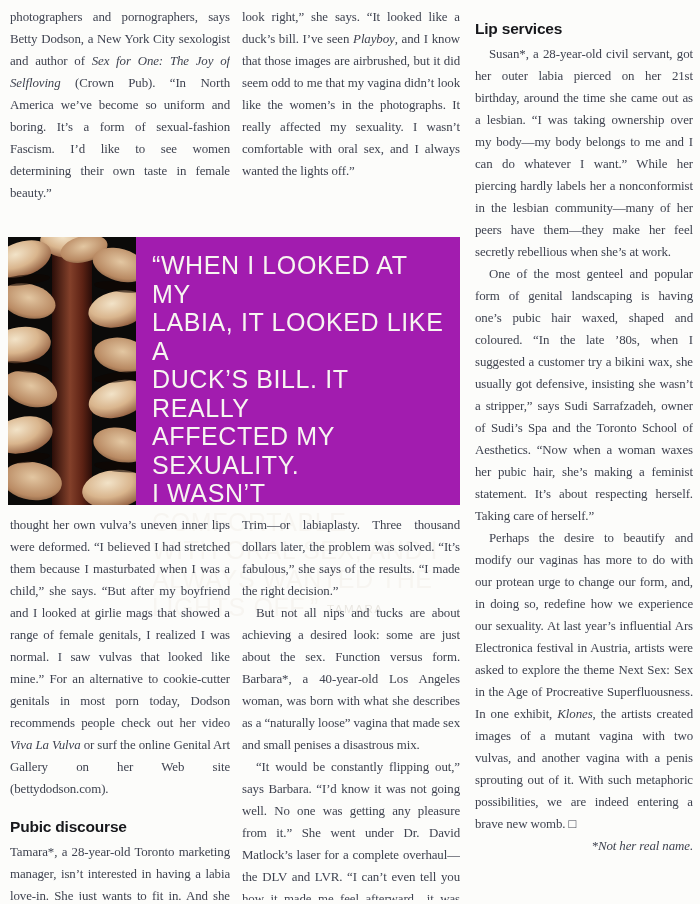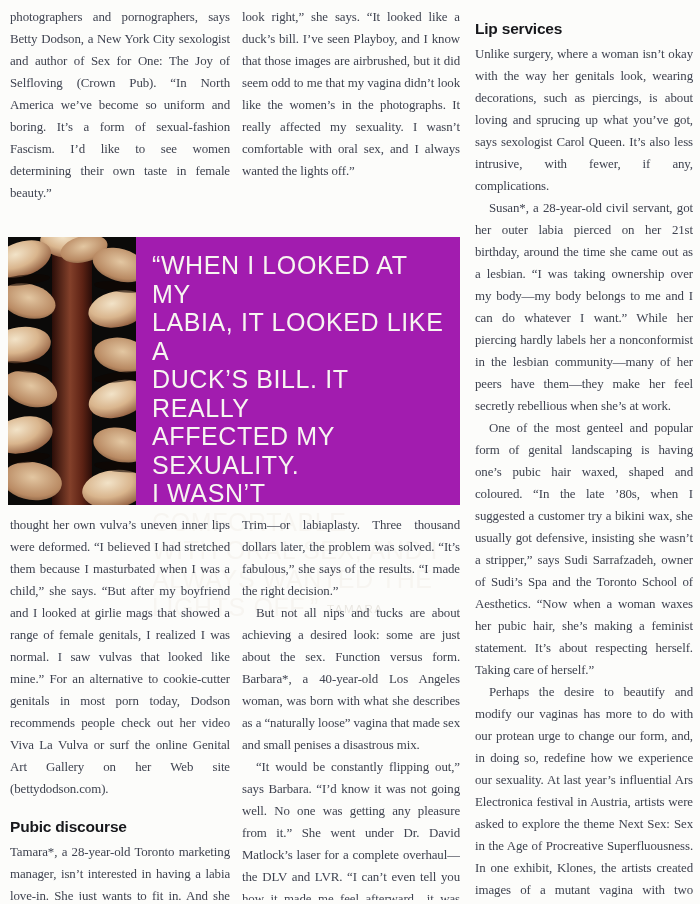--- a/index.html
+++ b/index.html
@@ -19,21 +19,21 @@
   .col3{left:475px;top:2px;width:218px;height:898px;overflow:hidden;}
   .col1-bottom{left:10px;top:514px;width:220px;height:386px;overflow:hidden;}
   .col2-bottom{left:242px;top:514px;width:218px;height:386px;overflow:hidden;}
   h2.section-heading{
     font-family:"Liberation Sans", sans-serif;
     font-size:15.5px;font-weight:700;color:#17181c;
     margin:16px 0 3px 0;letter-spacing:-0.2px;text-align:left;
   }
   .col1-bottom h2.section-heading{margin-top:16px;}
   .footnote{font-style:italic;margin-top:1px;text-align:right;}
-  .it{}
+  .it{font-style:italic;}
 
   .quote-box{
     position:absolute;left:8px;top:237px;width:452px;height:268px;
     background:#a21caf;display:flex;
   }
   .artwork{width:128px;height:268px;flex:0 0 auto;}
   .artwork svg{display:block;width:128px;height:268px;}
   .quote-text-wrap{
     flex:1;padding:14px 10px 0 16px;
     font-family:"Liberation Sans", sans-serif;
@@ -57,21 +57,20 @@
   <div class="col col1-top">
     <p class="para"><span>photographers and pornographers, says Betty Dodson, a New York City sexologist and author of </span><span class="it">Sex for One: The Joy of Selfloving</span><span> (Crown Pub). “In North America we’ve become so uniform and boring. It’s a form of sexual-fashion Fascism. I’d like to see women determining their own taste in female beauty.”</span></p>
   </div>
 
   <div class="col col2-top">
     <p class="para"><span>look right,” she says. “It looked like a duck’s bill. I’ve seen </span><span class="it">Playboy</span><span>, and I know that those images are airbrushed, but it did seem odd to me that my vagina didn’t look like the women’s in the photographs. It really affected my sexuality. I wasn’t comfortable with oral sex, and I always wanted the lights off.”</span></p>
   </div>
 
   <div class="col col3">
     <h2 class="section-heading">Lip services</h2>
-    <p class="para">Unlike surgery, where a woman isn’t okay with the way her genitals look, wearing decorations, such as piercings, is about loving and sprucing up what you’ve got, says sexologist Carol Queen. It’s also less intrusive, with fewer, if any, complications.</p>
     <p class="para indent">Susan*, a 28-year-old civil servant, got her outer labia pierced on her 21st birthday, around the time she came out as a lesbian. “I was taking ownership over my body—my body belongs to me and I can do whatever I want.” While her piercing hardly labels her a nonconformist in the lesbian community—many of her peers have them—they make her feel secretly rebellious when she’s at work.</p>
     <p class="para indent">One of the most genteel and popular form of genital landscaping is having one’s pubic hair waxed, shaped and coloured. “In the late ’80s, when I suggested a customer try a bikini wax, she usually got defensive, insisting she wasn’t a stripper,” says Sudi Sarrafzadeh, owner of Sudi’s Spa and the Toronto School of Aesthetics. “Now when a woman waxes her pubic hair, she’s making a feminist statement. It’s about respecting herself. Taking care of herself.”</p>
     <p class="para indent"><span>Perhaps the desire to beautify and modify our vaginas has more to do with our protean urge to change our form, and, in doing so, redefine how we experience our sexuality. At last year’s influential Ars Electronica festival in Austria, artists were asked to explore the theme Next Sex: Sex in the Age of Procreative Superfluousness. In one exhibit, </span><span class="it">Klones</span><span>, the artists created images of a mutant vagina with two vulvas, and another vagina with a penis sprouting out of it. With such metaphoric possibilities, we are indeed entering a brave new womb. □</span></p>
     <p class="footnote">*Not her real name.</p>
   </div>
 
   <div class="quote-box">
     <div class="artwork">
       <svg viewBox="0 0 128 268" preserveAspectRatio="none" aria-hidden="true">
         <defs>

